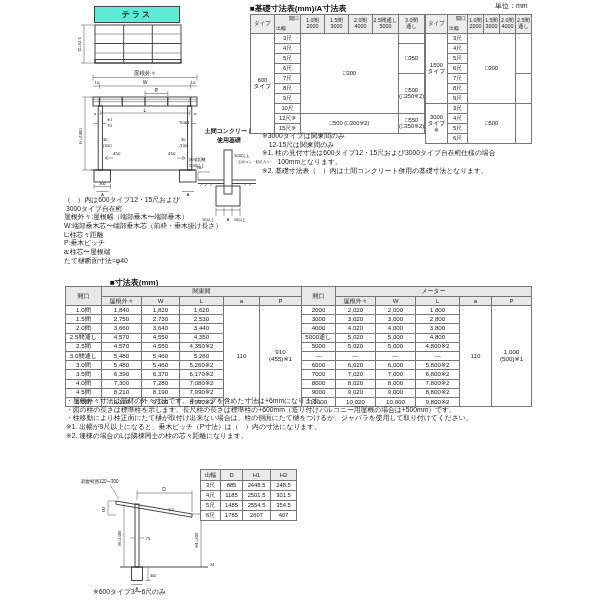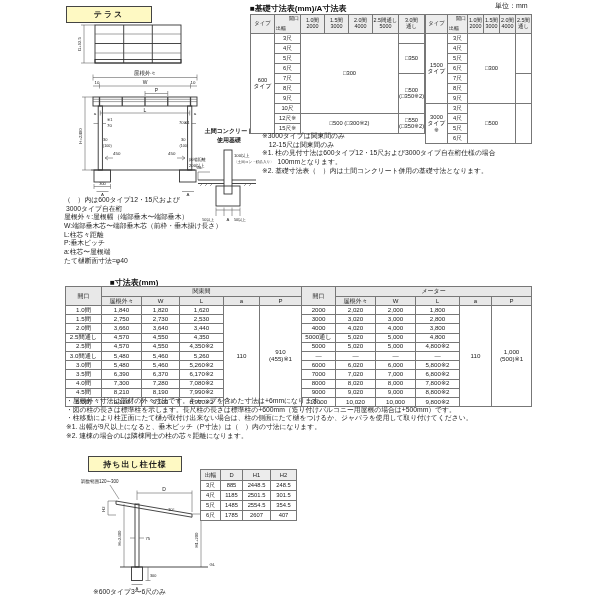--- a/index.html
+++ b/index.html
@@ -2,21 +2,21 @@
 <html><head>
 <meta charset="utf-8">
 <style>
   html,body{margin:0;padding:0;background:#fff;}
   .page{position:relative;width:600px;height:600px;background:#fff;overflow:hidden;
         font-family:"Liberation Sans","DejaVu Sans",sans-serif;color:#1a1a1a;}
   .abs{position:absolute;}
   .sec-title{position:absolute;font-size:8px;font-weight:bold;color:#111;}
   .unit{position:absolute;font-size:7px;color:#222;}
   .titlebox{position:absolute;border:1px solid #444;display:flex;align-items:center;justify-content:center;
-            font-size:8px;font-weight:bold;letter-spacing:2px;background:#fef9c3;}
+            font-size:8px;font-weight:bold;letter-spacing:2px;background:#5eead4;margin-left:28px;}
   table{position:absolute;border-collapse:collapse;table-layout:fixed;background:#fff;color:#222;}
   th,td{border:1px solid #777;font-weight:normal;text-align:center;vertical-align:middle;
         padding:0;white-space:pre-line;overflow:hidden;line-height:1.1;}
   table{border:1px solid #444;}
   .ft{font-size:5.8px;}
   .ft thead th{background:#ececec;font-size:5.4px;height:17px;}
   .ft tbody td{height:9px;}
   .mt{font-size:6.2px;}
   .mt thead th{background:#e8e8e8;font-size:6px;}
   .mt thead tr.r1 th{height:9px;}
@@ -460,23 +460,20 @@
           <td>10000</td>
           <td>10,020</td>
           <td>10,000</td>
           <td>9,800※2</td>
         </tr>
       </tbody>
   </table>
 
   <div class="notes" style="left:66px;top:397px;width:525px;"><div>・屋根外々寸法は部材の外々寸法です。キャップを含めた寸法は+6mmになります。</div><div>・図の柱の長さは標準柱を示します。長尺柱の長さは標準柱の+600mm（造り付けバルコニー用屋根の場合は+500mm）です。</div><div>・柱移動により柱正面にたて樋が取付け出来ない場合は、柱の側面にたて樋をつけるか、ジャバラを使用して取り付けてください。</div><div>※1. 出幅が9尺以上になると、垂木ピッチ（P寸法）は（　）内の寸法になります。</div><div>※2. 連棟の場合のLは隣棟同士の柱の芯々距離になります。</div></div>
 
-  <div class="titlebox" style="left:88px;top:456px;width:92px;height:14px;letter-spacing:1px;">
-    <span>持ち出し柱仕様</span>
-  </div>
 
   <svg class="abs" style="left:80px;top:470px;" width="145" height="120" viewBox="0 0 145 120">
     <defs>
         <pattern id="h3" width="4" height="4" patternUnits="userSpaceOnUse">
           <path d="M0 4L4 0" stroke="#777" stroke-width="0.6"></path>
         </pattern>
       </defs>
     <text x="1" y="13" font-size="4.5">調整範囲120〜300</text>
     <line class="dm" x1="30" y1="15" x2="39" y2="29"></line>
     <text x="84" y="20.5" font-size="5" text-anchor="middle">D</text>

